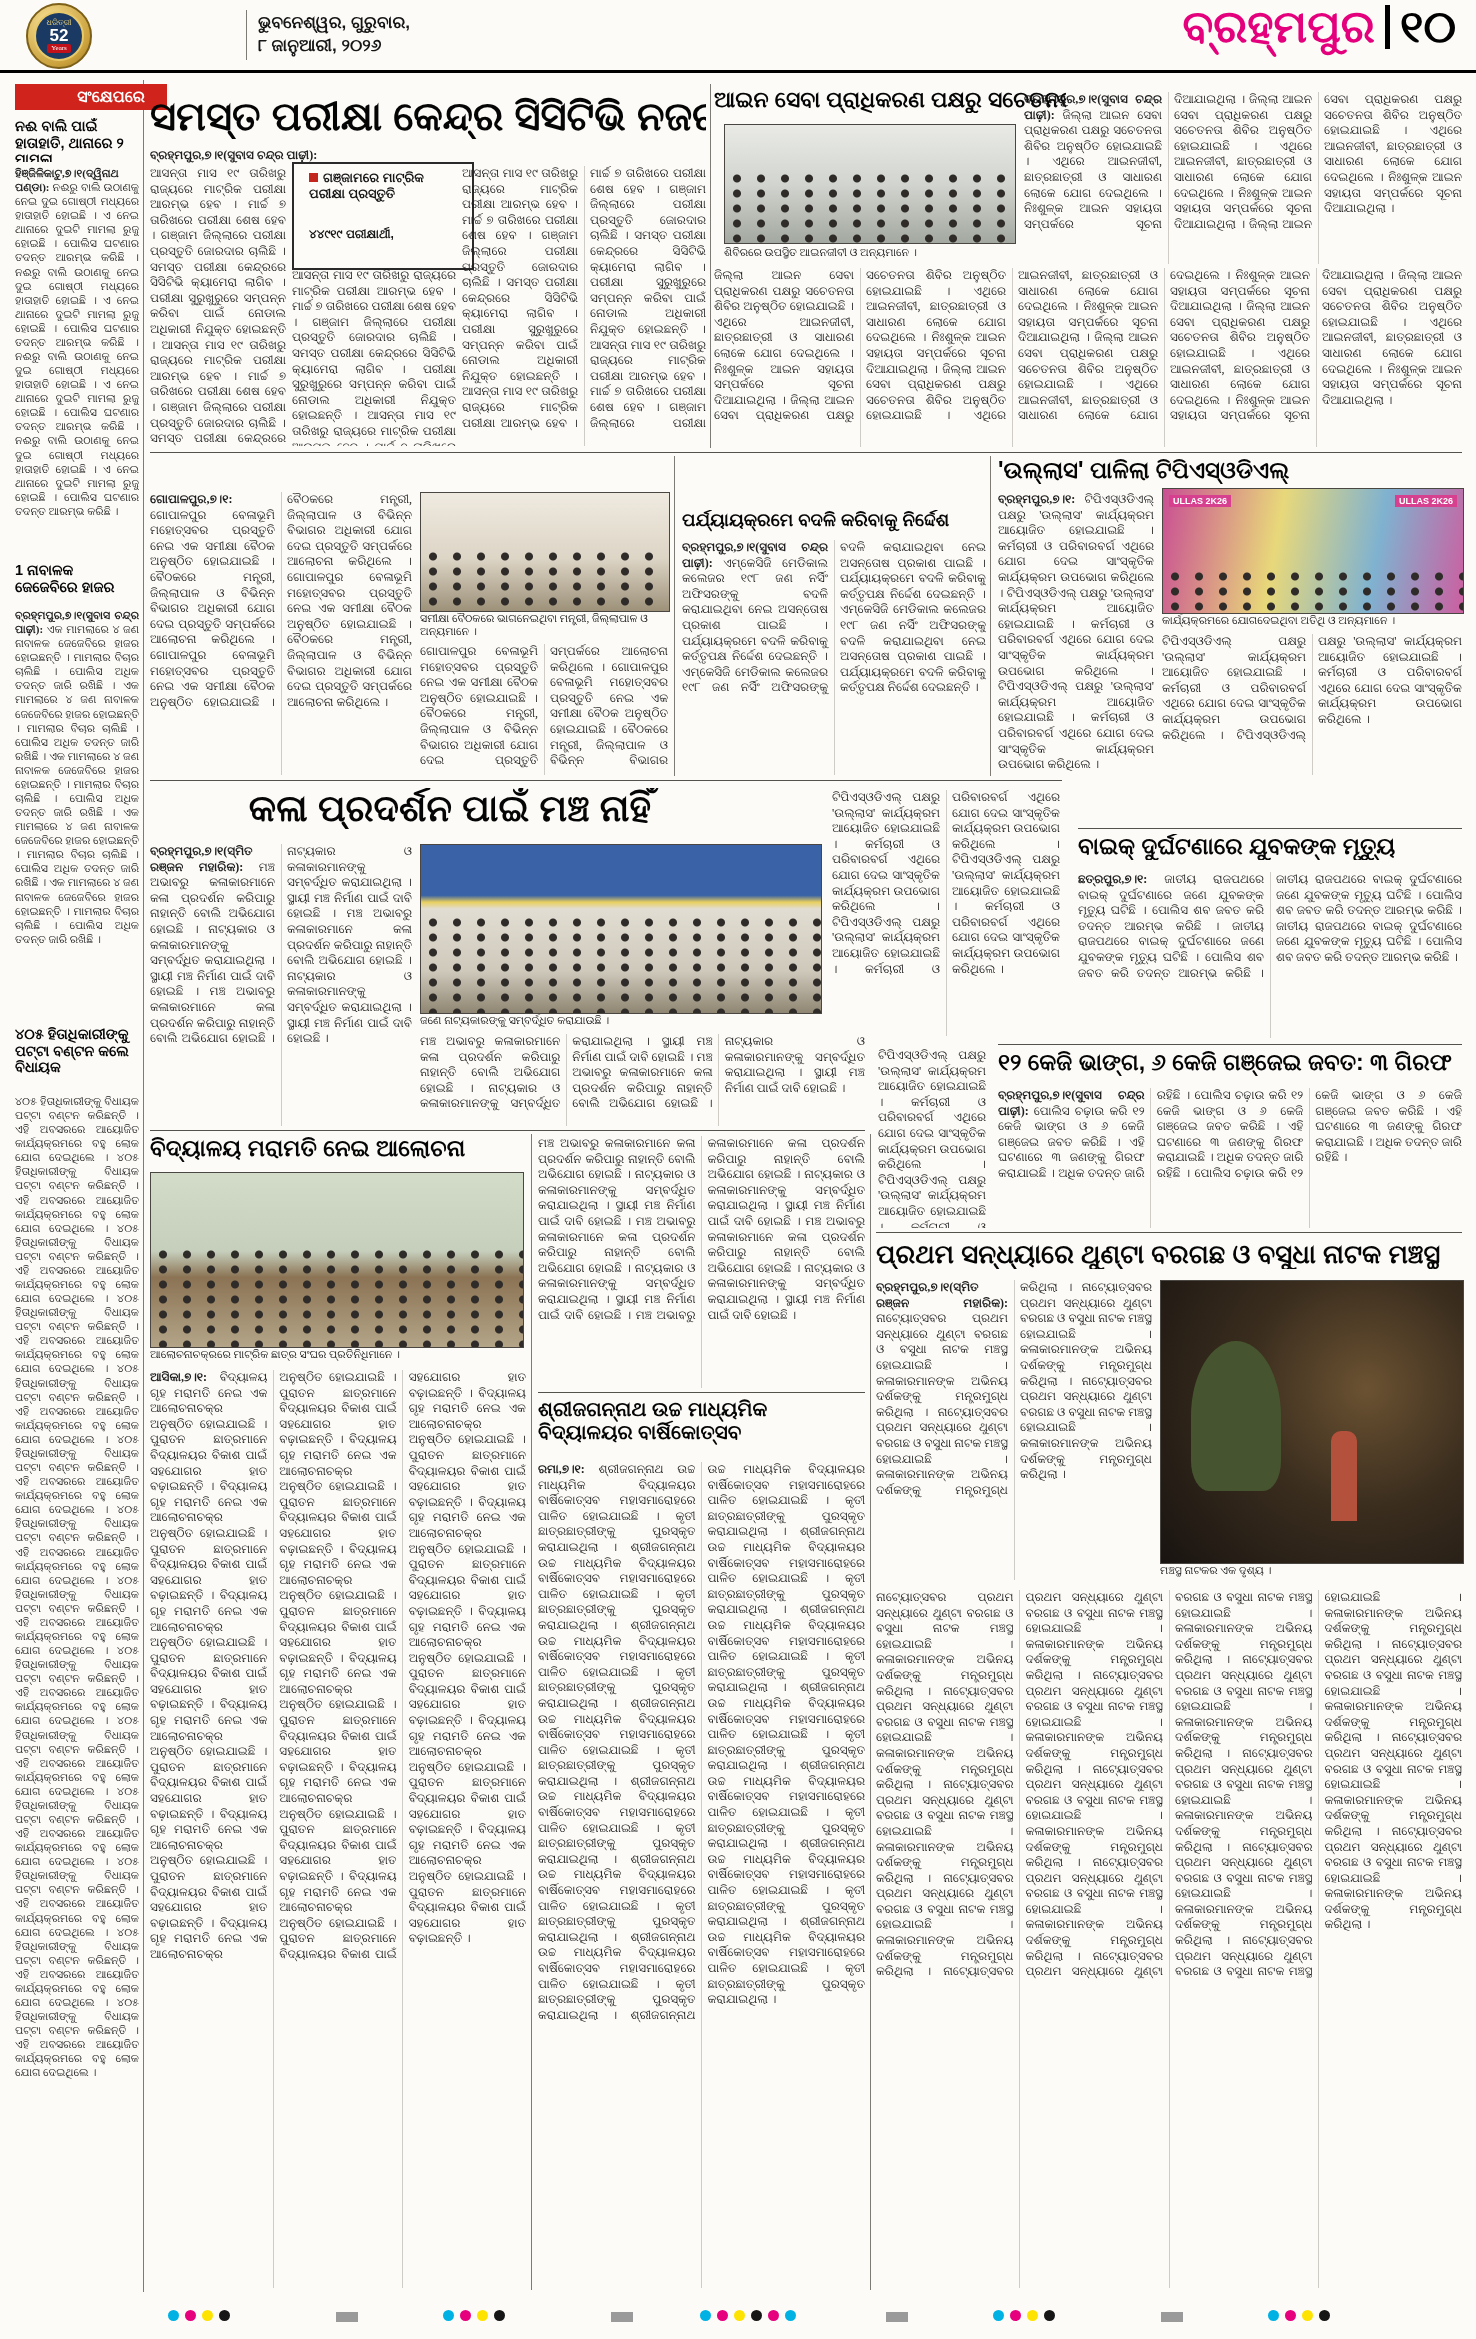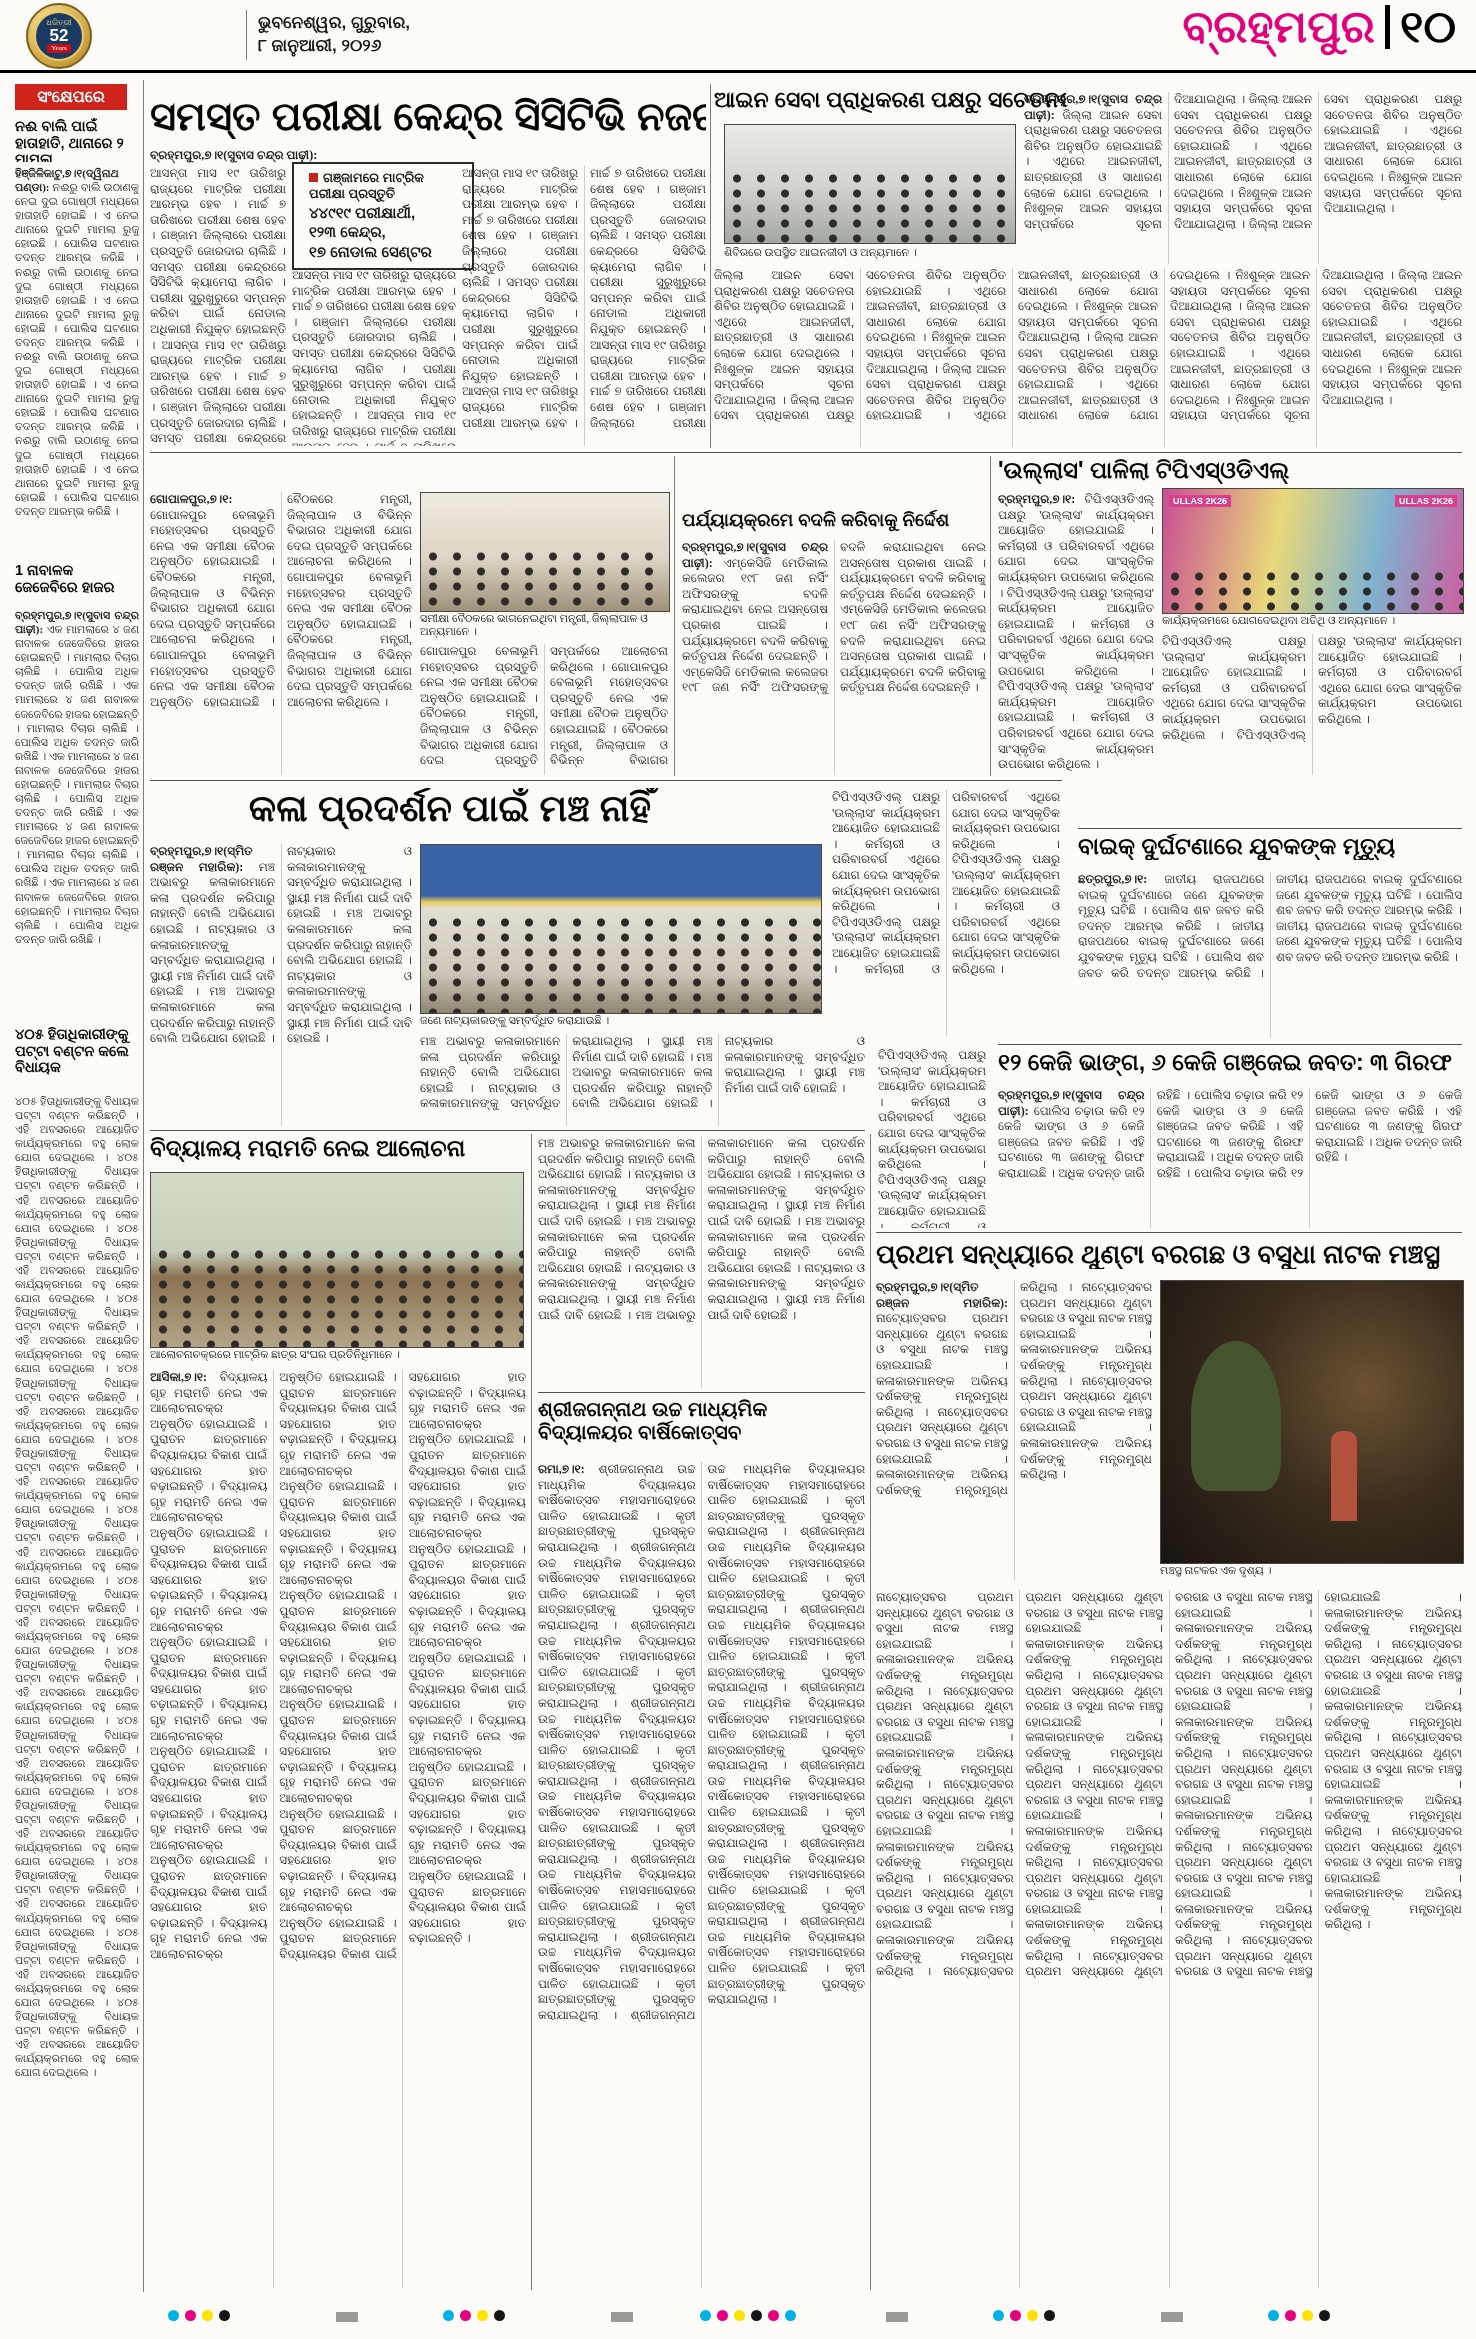--- a/index.html
+++ b/index.html
@@ -35,21 +35,21 @@
   .edition-wrap{position:absolute;right:20px;top:4px;display:flex;align-items:center;gap:10px;
         font-family:"Liberation Sans","DejaVu Sans",sans-serif;}
   .edition-name{font-size:45px;font-weight:700;color:#e4007c;line-height:1;margin-left:40px;}
   .edition-bar{width:5px;height:44px;background:#000;}
   .edition-page{font-size:45px;font-weight:700;color:#000;line-height:1;}
   .brief-tag{background:#cf231b;color:#fff;font-weight:700;font-size:16px;
         font-family:"Liberation Sans",sans-serif;display:flex;align-items:center;justify-content:center;}
   .infobox{position:absolute;border:2px solid #2a2a2a;padding:6px 15px;background:#fdfcf9;overflow:hidden;}
   .infobox-title{font-size:13px;font-weight:700;line-height:1.25;font-family:"Liberation Sans",sans-serif;}
   .bullet{display:inline-block;width:9px;height:9px;background:#c2261c;margin-right:5px;}
-  .infobox-stat{font-size:15px;font-weight:700;line-height:1.3;font-family:"Liberation Sans",sans-serif;}
+  .infobox-stat{font-size:12px;font-weight:700;line-height:1.3;font-family:"Liberation Sans",sans-serif;margin-top:24px;}
   .photo-label{position:absolute;background:#d6408f;color:#fff;font-size:9px;font-weight:700;
         padding:1px 4px;font-family:"Liberation Sans",sans-serif;}
   .reg-group{position:absolute;display:flex;gap:6px;}
   .dot{width:11px;height:11px;border-radius:50%;}
   .dot-c{background:#00b2e3;} .dot-m{background:#e6007e;} .dot-y{background:#ffe300;} .dot-k{background:#161616;}
   .reg-bar{position:absolute;width:22px;height:10px;background:#9a9a9a;}
 </style>
 </head>
 <body>
 
@@ -82,21 +82,21 @@
   <div class="vr" style="left:990px;top:456px;height:320px;"></div>
   <div class="hr" style="left:150px;top:780px;width:912px;"></div>
   <div class="hr" style="left:1078px;top:828px;width:384px;"></div>
   <div class="hr" style="left:998px;top:1044px;width:464px;"></div>
   <div class="hr" style="left:150px;top:1130px;width:715px;"></div>
   <div class="hr" style="left:876px;top:1232px;width:586px;"></div>
   <div class="vr" style="left:531px;top:1134px;height:1156px;"></div>
   <div class="vr" style="left:870px;top:1134px;height:1156px;"></div>
   <div class="hr" style="left:538px;top:1392px;width:327px;"></div>
 
-  <div class="abs brief-tag" style="left:15px;top:84px;width:112px;height:26px;">ସଂକ୍ଷେପରେ</div>
+  <div class="abs brief-tag" style="left:15px;top:84px;width:112px;height:26px;padding-left:40px;">ସଂକ୍ଷେପରେ</div>
   <div class="abs hl-wrap" style="left:15px;top:118px;width:124px;height:44px;font-size:14.5px;">ନଈ ବାଲି ପାଇଁ ହାତାହାତି, ଥାନାରେ ୨ ମାମଲା</div>
   <div class="abs body-text small" style="left:15px;top:166px;width:124px;height:390px;">
     <b class="dateline">ହିଞ୍ଜିଳିକାଟୁ,୭।୧(ଦ୍ୱିନାଥ ପଣ୍ଡା):</b>
     <span>ନଈରୁ ବାଲି ଉଠାଣକୁ ନେଇ ଦୁଇ ଗୋଷ୍ଠୀ ମଧ୍ୟରେ ହାତାହାତି ହୋଇଛି । ଏ ନେଇ ଥାନାରେ ଦୁଇଟି ମାମଲା ରୁଜୁ ହୋଇଛି । ପୋଲିସ ଘଟଣାର ତଦନ୍ତ ଆରମ୍ଭ କରିଛି । ନଈରୁ ବାଲି ଉଠାଣକୁ ନେଇ ଦୁଇ ଗୋଷ୍ଠୀ ମଧ୍ୟରେ ହାତାହାତି ହୋଇଛି । ଏ ନେଇ ଥାନାରେ ଦୁଇଟି ମାମଲା ରୁଜୁ ହୋଇଛି । ପୋଲିସ ଘଟଣାର ତଦନ୍ତ ଆରମ୍ଭ କରିଛି । ନଈରୁ ବାଲି ଉଠାଣକୁ ନେଇ ଦୁଇ ଗୋଷ୍ଠୀ ମଧ୍ୟରେ ହାତାହାତି ହୋଇଛି । ଏ ନେଇ ଥାନାରେ ଦୁଇଟି ମାମଲା ରୁଜୁ ହୋଇଛି । ପୋଲିସ ଘଟଣାର ତଦନ୍ତ ଆରମ୍ଭ କରିଛି । ନଈରୁ ବାଲି ଉଠାଣକୁ ନେଇ ଦୁଇ ଗୋଷ୍ଠୀ ମଧ୍ୟରେ ହାତାହାତି ହୋଇଛି । ଏ ନେଇ ଥାନାରେ ଦୁଇଟି ମାମଲା ରୁଜୁ ହୋଇଛି । ପୋଲିସ ଘଟଣାର ତଦନ୍ତ ଆରମ୍ଭ କରିଛି ।</span>
   </div>
   <div class="abs hl-wrap" style="left:15px;top:562px;width:124px;height:42px;font-size:14.5px;">1 ନାବାଳକ ଜେଜେବିରେ ହାଜର</div>
   <div class="abs body-text small" style="left:15px;top:608px;width:124px;height:412px;">
     <b class="dateline">ବ୍ରହ୍ମପୁର,୭।୧(ସୁବାସ ଚନ୍ଦ୍ର ପାଢ଼ୀ):</b>
     <span>ଏକ ମାମଲାରେ ୪ ଜଣ ନାବାଳକ ଜେଜେବିରେ ହାଜର ହୋଇଛନ୍ତି । ମାମଲାର ବିଚାର ଚାଲିଛି । ପୋଲିସ ଅଧିକ ତଦନ୍ତ ଜାରି ରଖିଛି । ଏକ ମାମଲାରେ ୪ ଜଣ ନାବାଳକ ଜେଜେବିରେ ହାଜର ହୋଇଛନ୍ତି । ମାମଲାର ବିଚାର ଚାଲିଛି । ପୋଲିସ ଅଧିକ ତଦନ୍ତ ଜାରି ରଖିଛି । ଏକ ମାମଲାରେ ୪ ଜଣ ନାବାଳକ ଜେଜେବିରେ ହାଜର ହୋଇଛନ୍ତି । ମାମଲାର ବିଚାର ଚାଲିଛି । ପୋଲିସ ଅଧିକ ତଦନ୍ତ ଜାରି ରଖିଛି । ଏକ ମାମଲାରେ ୪ ଜଣ ନାବାଳକ ଜେଜେବିରେ ହାଜର ହୋଇଛନ୍ତି । ମାମଲାର ବିଚାର ଚାଲିଛି । ପୋଲିସ ଅଧିକ ତଦନ୍ତ ଜାରି ରଖିଛି । ଏକ ମାମଲାରେ ୪ ଜଣ ନାବାଳକ ଜେଜେବିରେ ହାଜର ହୋଇଛନ୍ତି । ମାମଲାର ବିଚାର ଚାଲିଛି । ପୋଲିସ ଅଧିକ ତଦନ୍ତ ଜାରି ରଖିଛି ।</span>
   </div>

